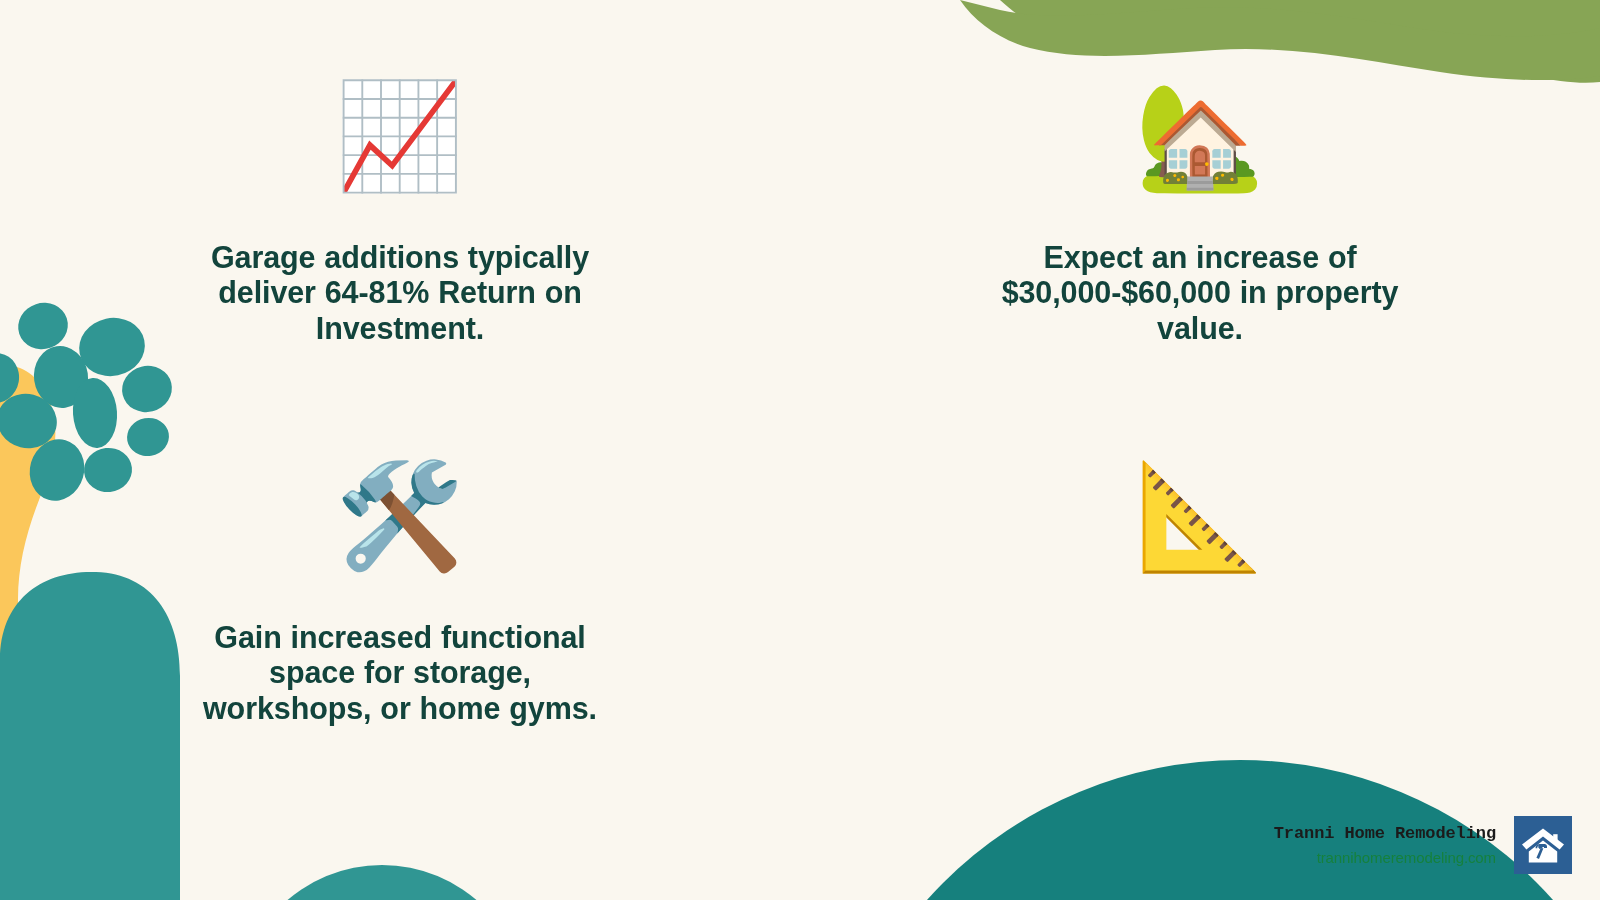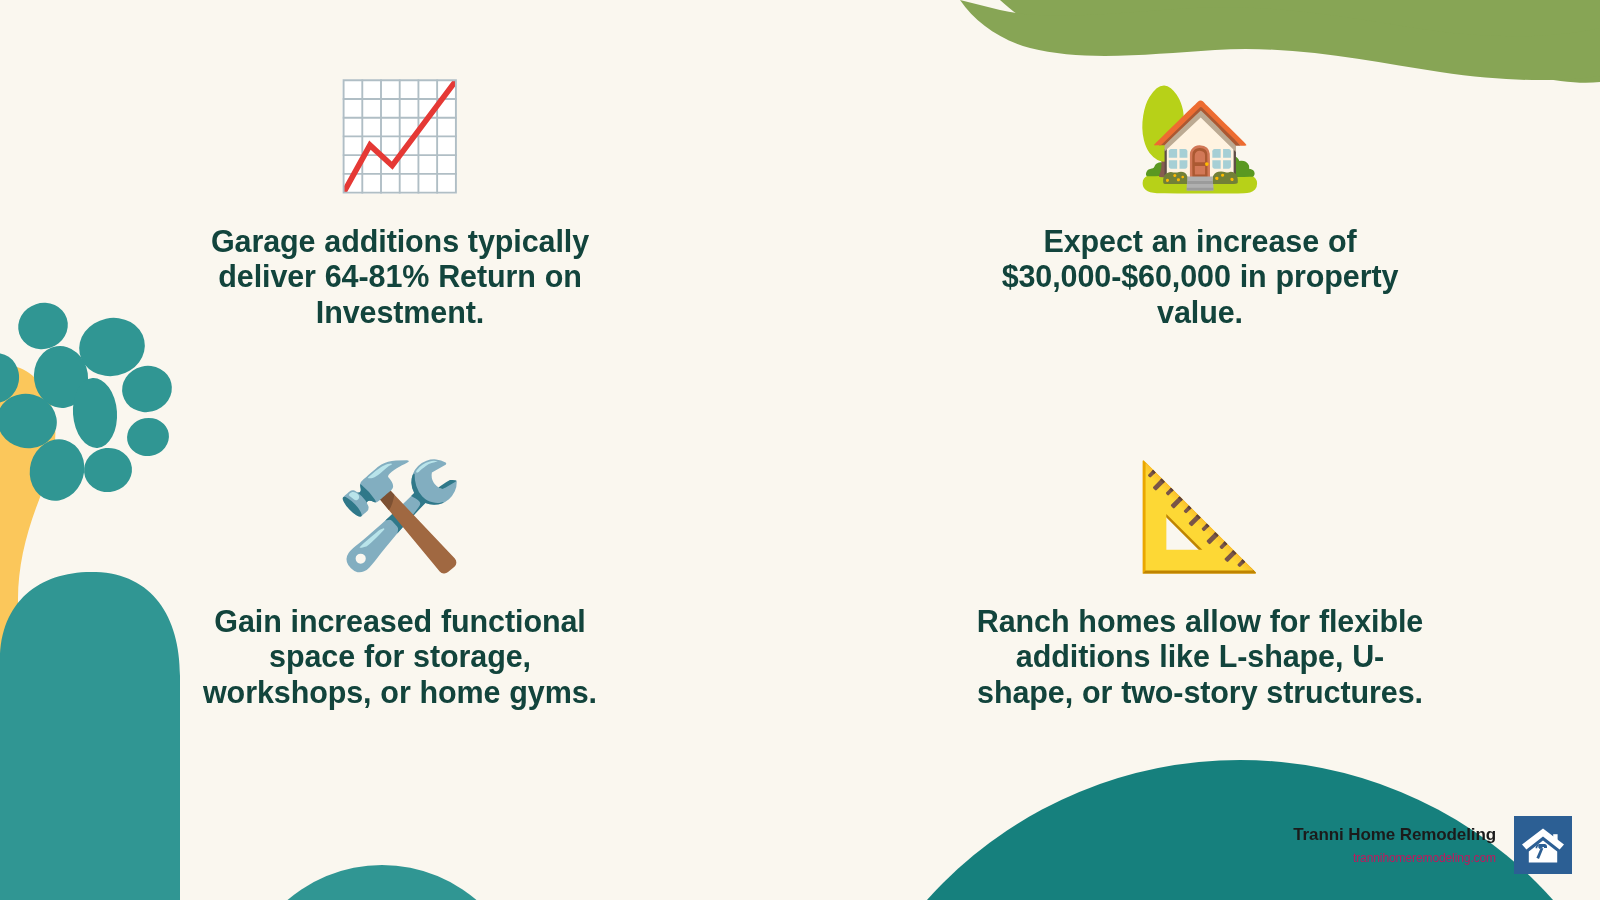--- a/index.html
+++ b/index.html
@@ -60,21 +60,21 @@
     font-size: 104px;
     line-height: 1.05;
     height: 118px;
     display: flex;
     align-items: center;
     justify-content: center;
     user-select: none;
   }
 
   .card-text {
-    margin-top: 28px;
+    margin-top: 44px;
     width: 430px;
     text-align: center;
     color: #12443c;
     font-size: 30.5px;
     line-height: 1.16;
     font-weight: 700;
     letter-spacing: -0.1px;
     word-spacing: 0.5px;
   }
 
@@ -101,25 +101,26 @@
     flex-direction: column;
     align-items: flex-end;
     gap: 6px;
   }
 
   #brand-name {
     color: #1b1b1b;
     font-size: 17px;
     font-weight: 700;
     letter-spacing: -0.1px;
+    font-family: Liberation Mono, monospace;
   }
 
   #brand-url {
-    color: #be185d;
-    font-size: 12px;
+    color: #15803d;
+    font-size: 15px;
     font-weight: 400;
     letter-spacing: -0.1px;
   }
 
   #brand-logo {
     width: 58px;
     height: 58px;
     flex: 0 0 58px;
     background: #2c5f94;
     display: flex;
@@ -197,21 +198,20 @@
       <div class="card-text">Expect an increase of $30,000-$60,000 in property value.</div>
     </div>
 
     <div class="card card-r2 card-col-left">
       <div class="card-emoji">🛠️</div>
       <div class="card-text">Gain increased functional space for storage, workshops, or home gyms.</div>
     </div>
 
     <div class="card card-r2 card-col-right">
       <div class="card-emoji">📐</div>
-      <div class="card-text">Ranch homes allow for flexible additions like L-shape, U-shape, or two-story structures.</div>
     </div>
 
   </div>
 
   <div id="brand">
     <div id="brand-text">
       <div id="brand-name">Tranni Home Remodeling</div>
       <div id="brand-url">trannihomeremodeling.com</div>
     </div>
     <div id="brand-logo">

